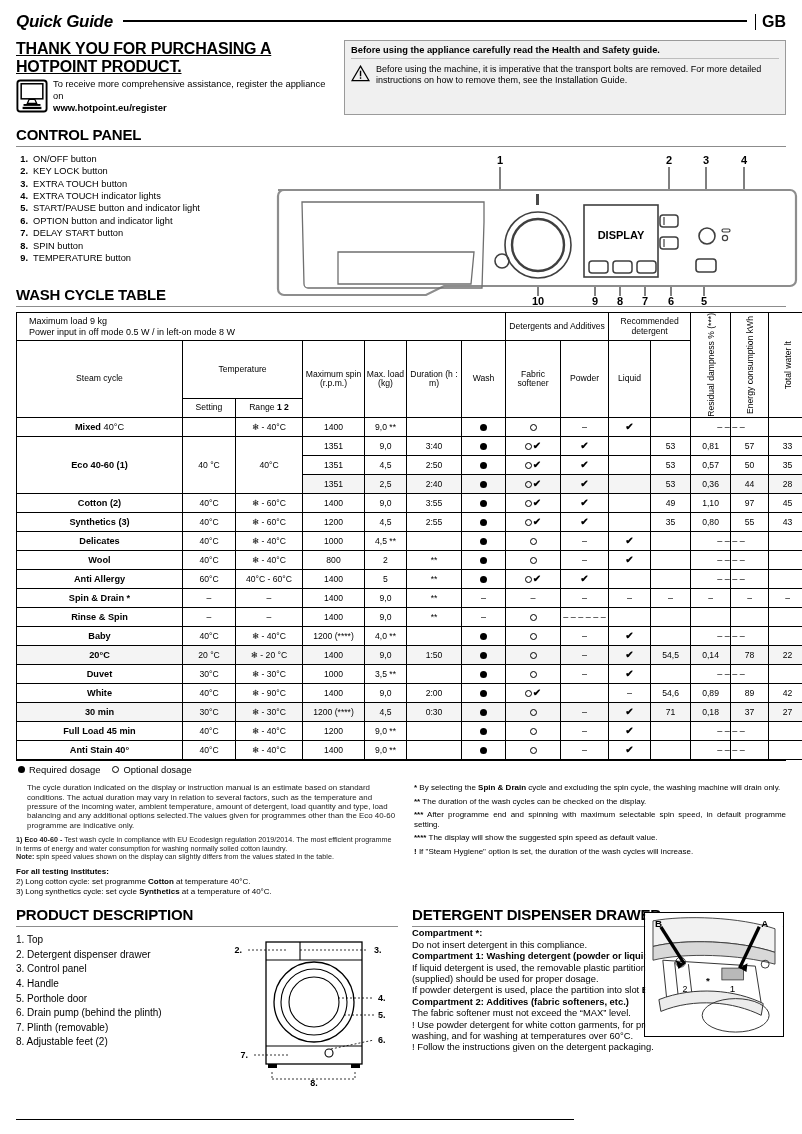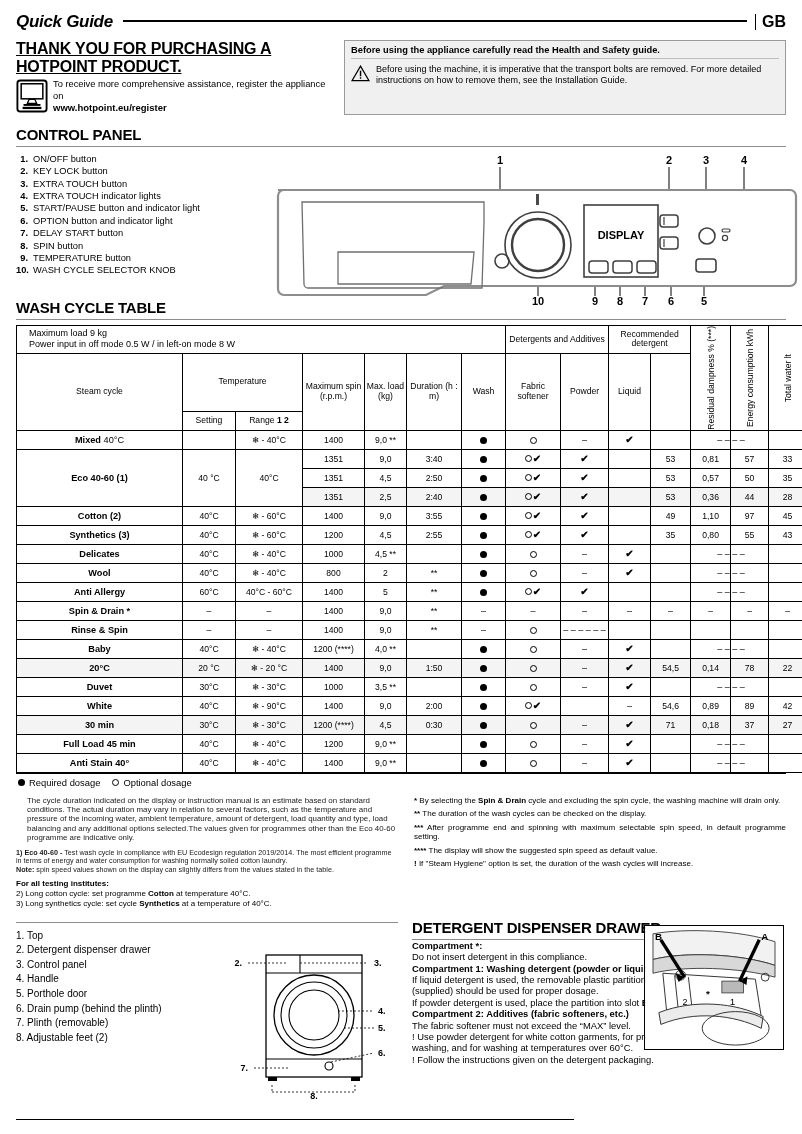--- a/index.html
+++ b/index.html
@@ -161,24 +161,20 @@
           <span>DELAY START button</span>
         </li>
       <li>
           <span class="n">8.</span>
           <span>SPIN button</span>
         </li>
       <li>
           <span class="n">9.</span>
           <span>TEMPERATURE button</span>
         </li>
-      <li>
-          <span class="n">10.</span>
-          <span>WASH CYCLE SELECTOR KNOB</span>
-        </li>
     </ul>
 
     <svg class="cp-fig" viewBox="0 0 536 152">
 
       <g stroke="#000" stroke-width="1" fill="none">
         <line x1="234" y1="14" x2="234" y2="107"></line>
         <line x1="403" y1="14" x2="403" y2="63"></line>
         <line x1="440" y1="14" x2="440" y2="68"></line>
         <line x1="478" y1="14" x2="478" y2="72"></line>
           <line x1="478" y1="72" x2="463" y2="78"></line>
@@ -787,20 +783,21 @@
       <p class="ast"><b>*</b><span> By selecting the </span><b>Spin &amp; Drain</b><span> cycle and excluding the spin cycle, the washing machine will drain only.</span></p>
       <p class="ast"><b>**</b><span> The duration of the wash cycles can be checked on the display.</span></p>
       <p class="ast"><b>***</b><span> After programme end and spinning with maximum selectable spin speed, in default programme setting.</span></p>
       <p class="ast"><b>****</b><span> The display will show the suggested spin speed as default value.</span></p>
       <p class="ast"><b>!</b><span> If "Steam Hygiene" option is set, the duration of the wash cycles will increase.</span></p>
     </div>
   </div>
 
   <div class="bottom">
     <div class="bl">
+      <div class="sec-h" style="margin-top:0">PRODUCT DESCRIPTION</div>
       <div class="sec-rule"></div>
       <ul class="pd-list" id="pd-list">
           <li>1. Top</li>
           <li>2. Detergent dispenser drawer</li>
           <li>3. Control panel</li>
           <li>4. Handle</li>
           <li>5. Porthole door</li>
           <li>6. Drain pump (behind the plinth)</li>
           <li>7. Plinth (removable)</li>
           <li>8. Adjustable feet (2)</li>

